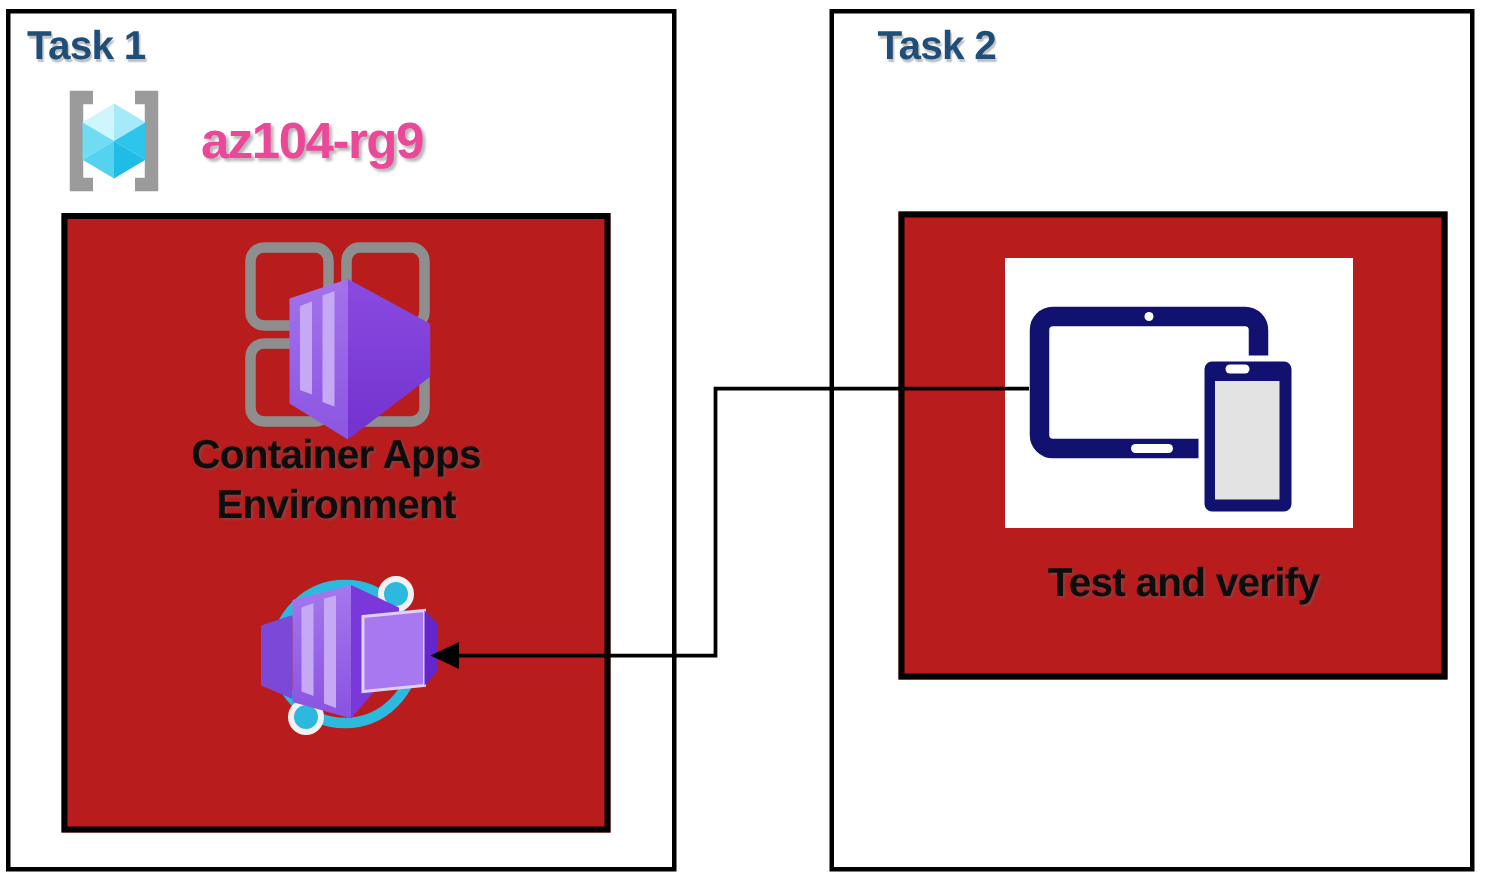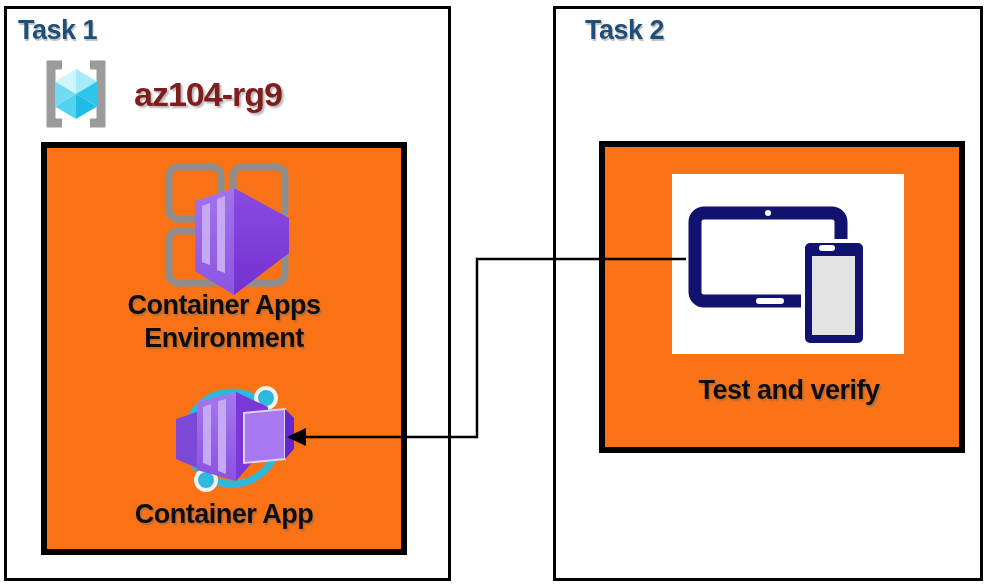--- a/index.html
+++ b/index.html
@@ -25,29 +25,29 @@
     text-shadow:1px 2px 1px rgba(0,0,0,0.25);
     letter-spacing:-0.5px;
   }
   #task1-title { left:11px; top:6px; }
   #task2-title { left:29px; top:6px; }
   .rg-row { position:absolute; left:31px; top:51px; display:flex; align-items:center; }
   .rg-icon-wrap { width:76px; height:68px; flex:0 0 auto; }
   .rg-name {
     font-size:34px;
     font-weight:bold;
-    color:#7f1d1d;
+    color:#ec4899;
     margin-left:20px;
     text-shadow:2px 2px 2px rgba(110,110,110,0.5);
     letter-spacing:-1px;
   }
   .panel {
     position:absolute;
-    background:#f97316;
-    border:6px solid #000000;
+    background:#b91c1c;
+    border:4px solid #000000;
   }
   #task1-panel { left:34px; top:133px; width:366px; height:413px; }
   #task2-panel { left:43px; top:132px; width:366px; height:312px; }
   .caption {
     position:absolute;
     left:0; width:100%;
     text-align:center;
     font-size:27px;
     line-height:33px;
     font-weight:bold;
@@ -138,21 +138,20 @@
         <polygon points="4,33 25,26 25,82 4,73" fill="#7B48D8"></polygon>
         <polygon points="64,6 96,21 96,58 64,95" fill="#7A38DA"></polygon>
         <polygon points="25,16 64,6 64,95 25,84" fill="url(#caMain)"></polygon>
         <polygon points="31,21 39,18 39,80 31,77" fill="#C6A9F5"></polygon>
         <polygon points="46,15 54,13 54,88 46,85" fill="#C6A9F5"></polygon>
         <polygon points="72,27 113,23 113,73 72,77" fill="#A878F0" stroke="#DDD2F6" stroke-width="2"></polygon>
         <polygon points="113,23 122,32 122,63 113,73" fill="#6226CC"></polygon>
       </svg>
     </div>
 
-    <div class="caption" id="app-caption">Container App</div>
   </div>
 </div>
 
 <div class="task-box" id="task2-box">
   <div class="task-title" id="task2-title">Task 2</div>
 
   <div class="panel" id="task2-panel">
     <div id="devices-plate">
       <svg width="232" height="180" viewBox="0 0 232 180">
         <rect x="23" y="39" width="146" height="88" rx="9" fill="#FFFFFF" stroke="#11116F" stroke-width="13"></rect>

